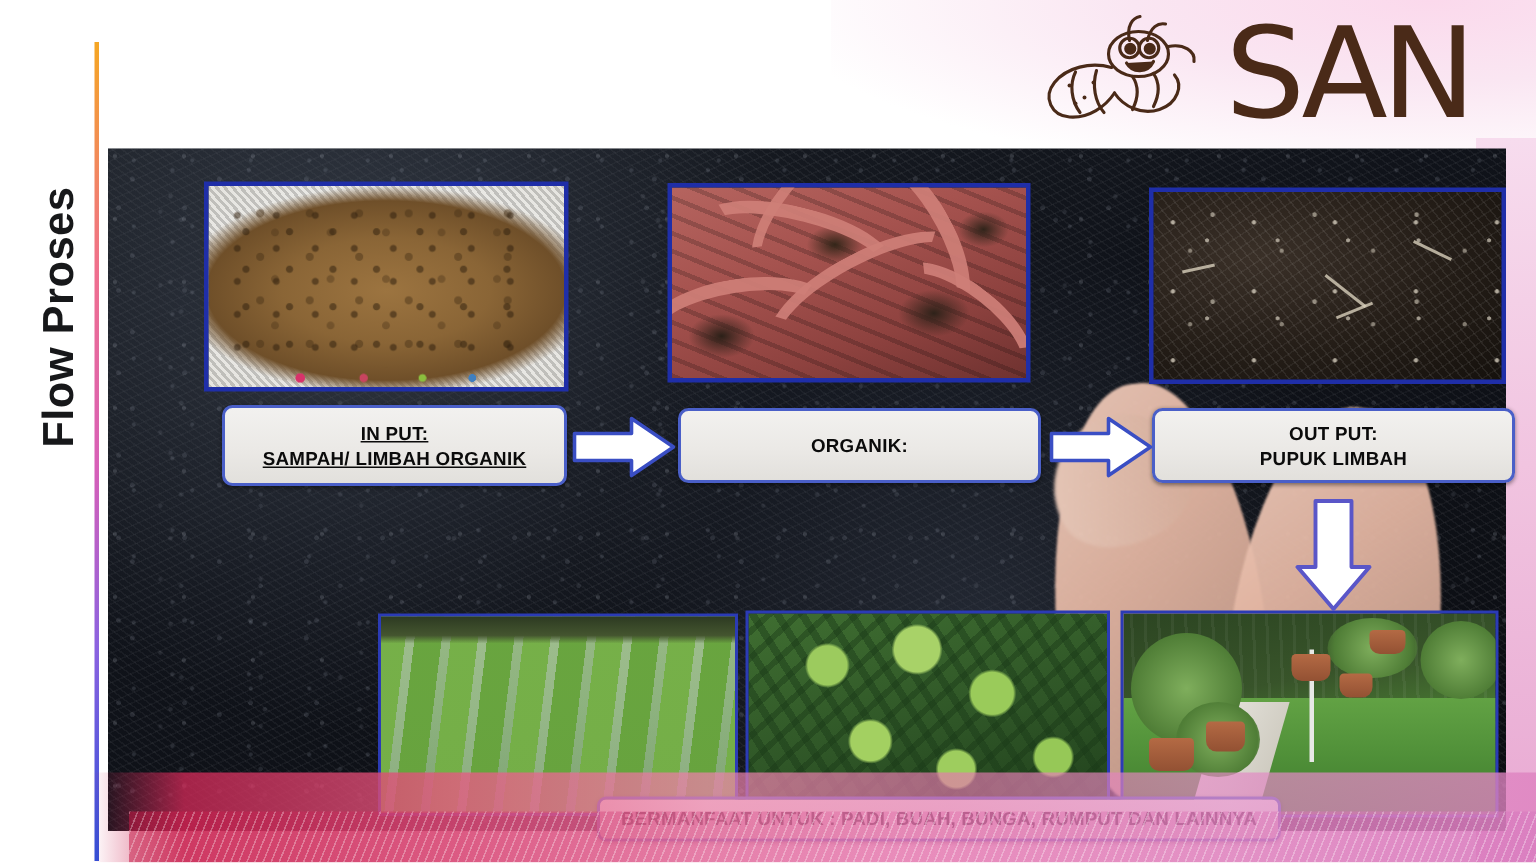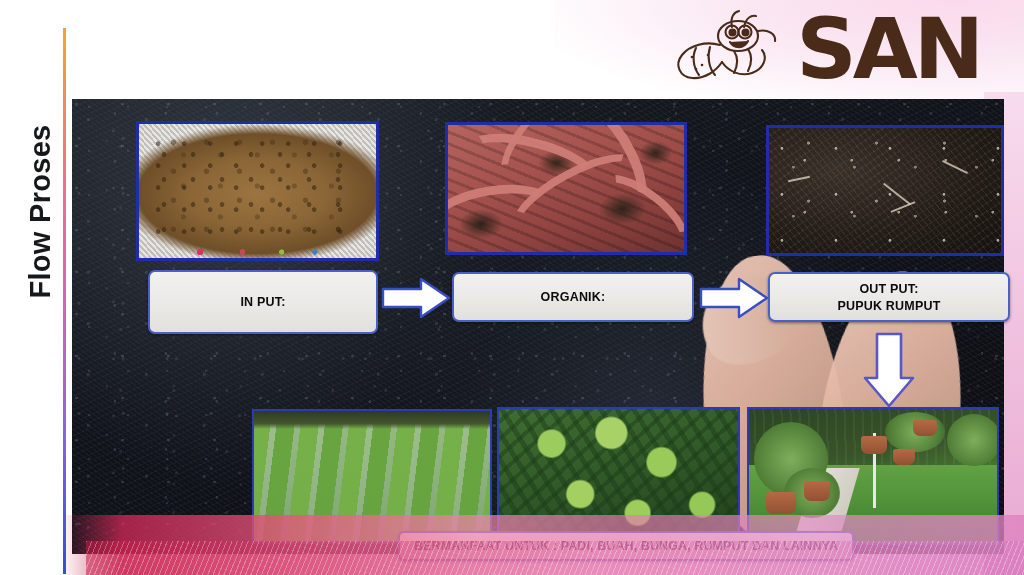--- a/index.html
+++ b/index.html
@@ -302,21 +302,21 @@
   .brand {
     position: absolute;
     right: 44px; top: 6px;
     height: 86px;
     display: flex;
     align-items: center;
     gap: 4px;
   }
   .brand-word {
     font-size: 84px;
-    font-weight: 700;
+    font-weight: 400;
     color: #4a2a18;
     letter-spacing: -4px;
     line-height: 0.86;
     font-family: "DejaVu Sans", sans-serif;
   }
   .brand-mark { width: 120px; height: 84px; }
 </style>
 </head>
 <body>
 
@@ -376,31 +376,32 @@
       <div class="shrub" style="left:55%; top:2%;  width:60px; height:40px;"></div>
       <div class="shrub" style="left:80%; top:4%;  width:54px; height:52px;"></div>
       <div class="pot" style="left:7%;  top:62%; width:30px; height:22px;"></div>
       <div class="pot" style="left:22%; top:54%; width:26px; height:20px;"></div>
       <div class="pot" style="left:45%; top:20%; width:26px; height:18px;"></div>
       <div class="pot" style="left:58%; top:30%; width:22px; height:16px;"></div>
       <div class="pot" style="left:66%; top:8%;  width:24px; height:16px;"></div>
     </div>
   </div>
 
-  <div class="flowbox" style="left:148px; top:270px; width:230px; height:64px;">
+  <div class="flowbox" style="left:148px; top:270px; width:230px; height:54px;text-decoration:underline;">
     <span>IN PUT:</span>
+    <span>SAMPAH/ LIMBAH ORGANIK</span>
   </div>
 
   <div class="flowbox" style="left:452px; top:272px; width:242px; height:50px;">
     <span>ORGANIK:</span>
   </div>
 
   <div class="flowbox" style="left:768px; top:272px; width:242px; height:50px;">
     <span>OUT PUT:</span>
-    <span>PUPUK RUMPUT</span>
+    <span>PUPUK LIMBAH</span>
   </div>
 
   <div class="arrow" style="left:381px; top:277px; width:70px; height:42px;">
     <svg width="70" height="42" viewBox="0 0 70 42" aria-hidden="true">
       <polygon points="2,12 40,12 40,2 68,21 40,40 40,30 2,30" fill="#ffffff" stroke="#3a4ec4" stroke-width="2.4" stroke-linejoin="round"></polygon>
     </svg>
   </div>
 
   <div class="arrow" style="left:699px; top:277px; width:70px; height:42px;">
     <svg width="70" height="42" viewBox="0 0 70 42" aria-hidden="true">

